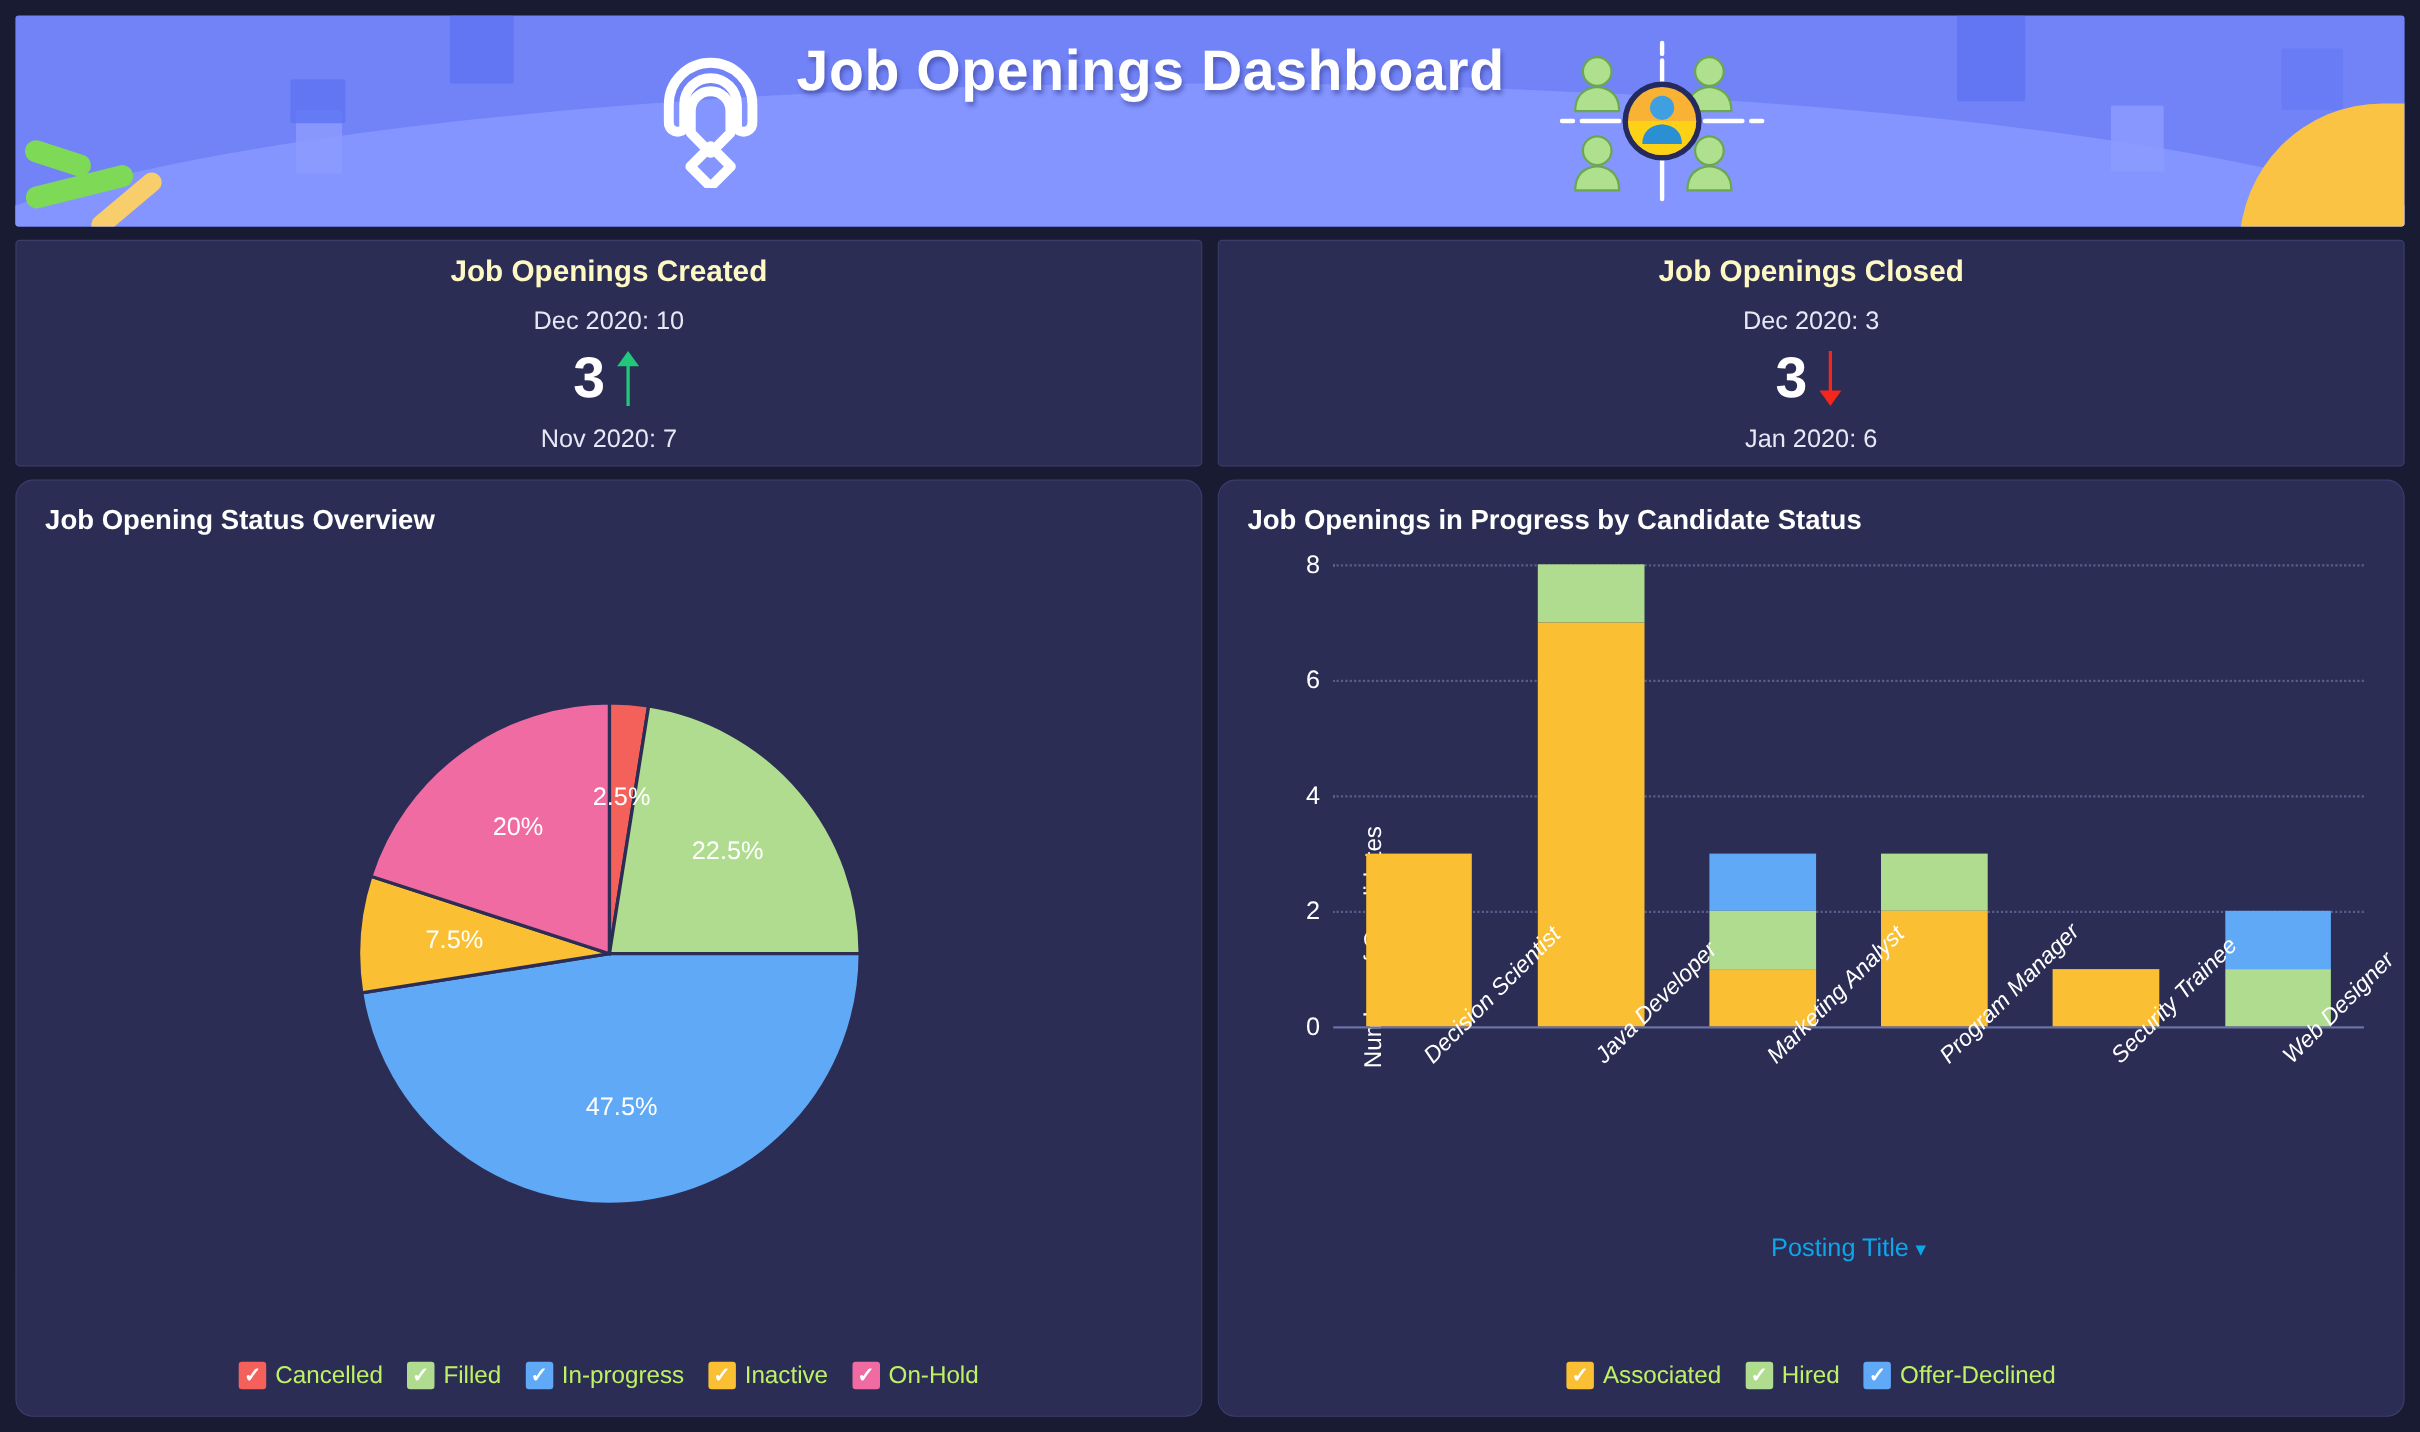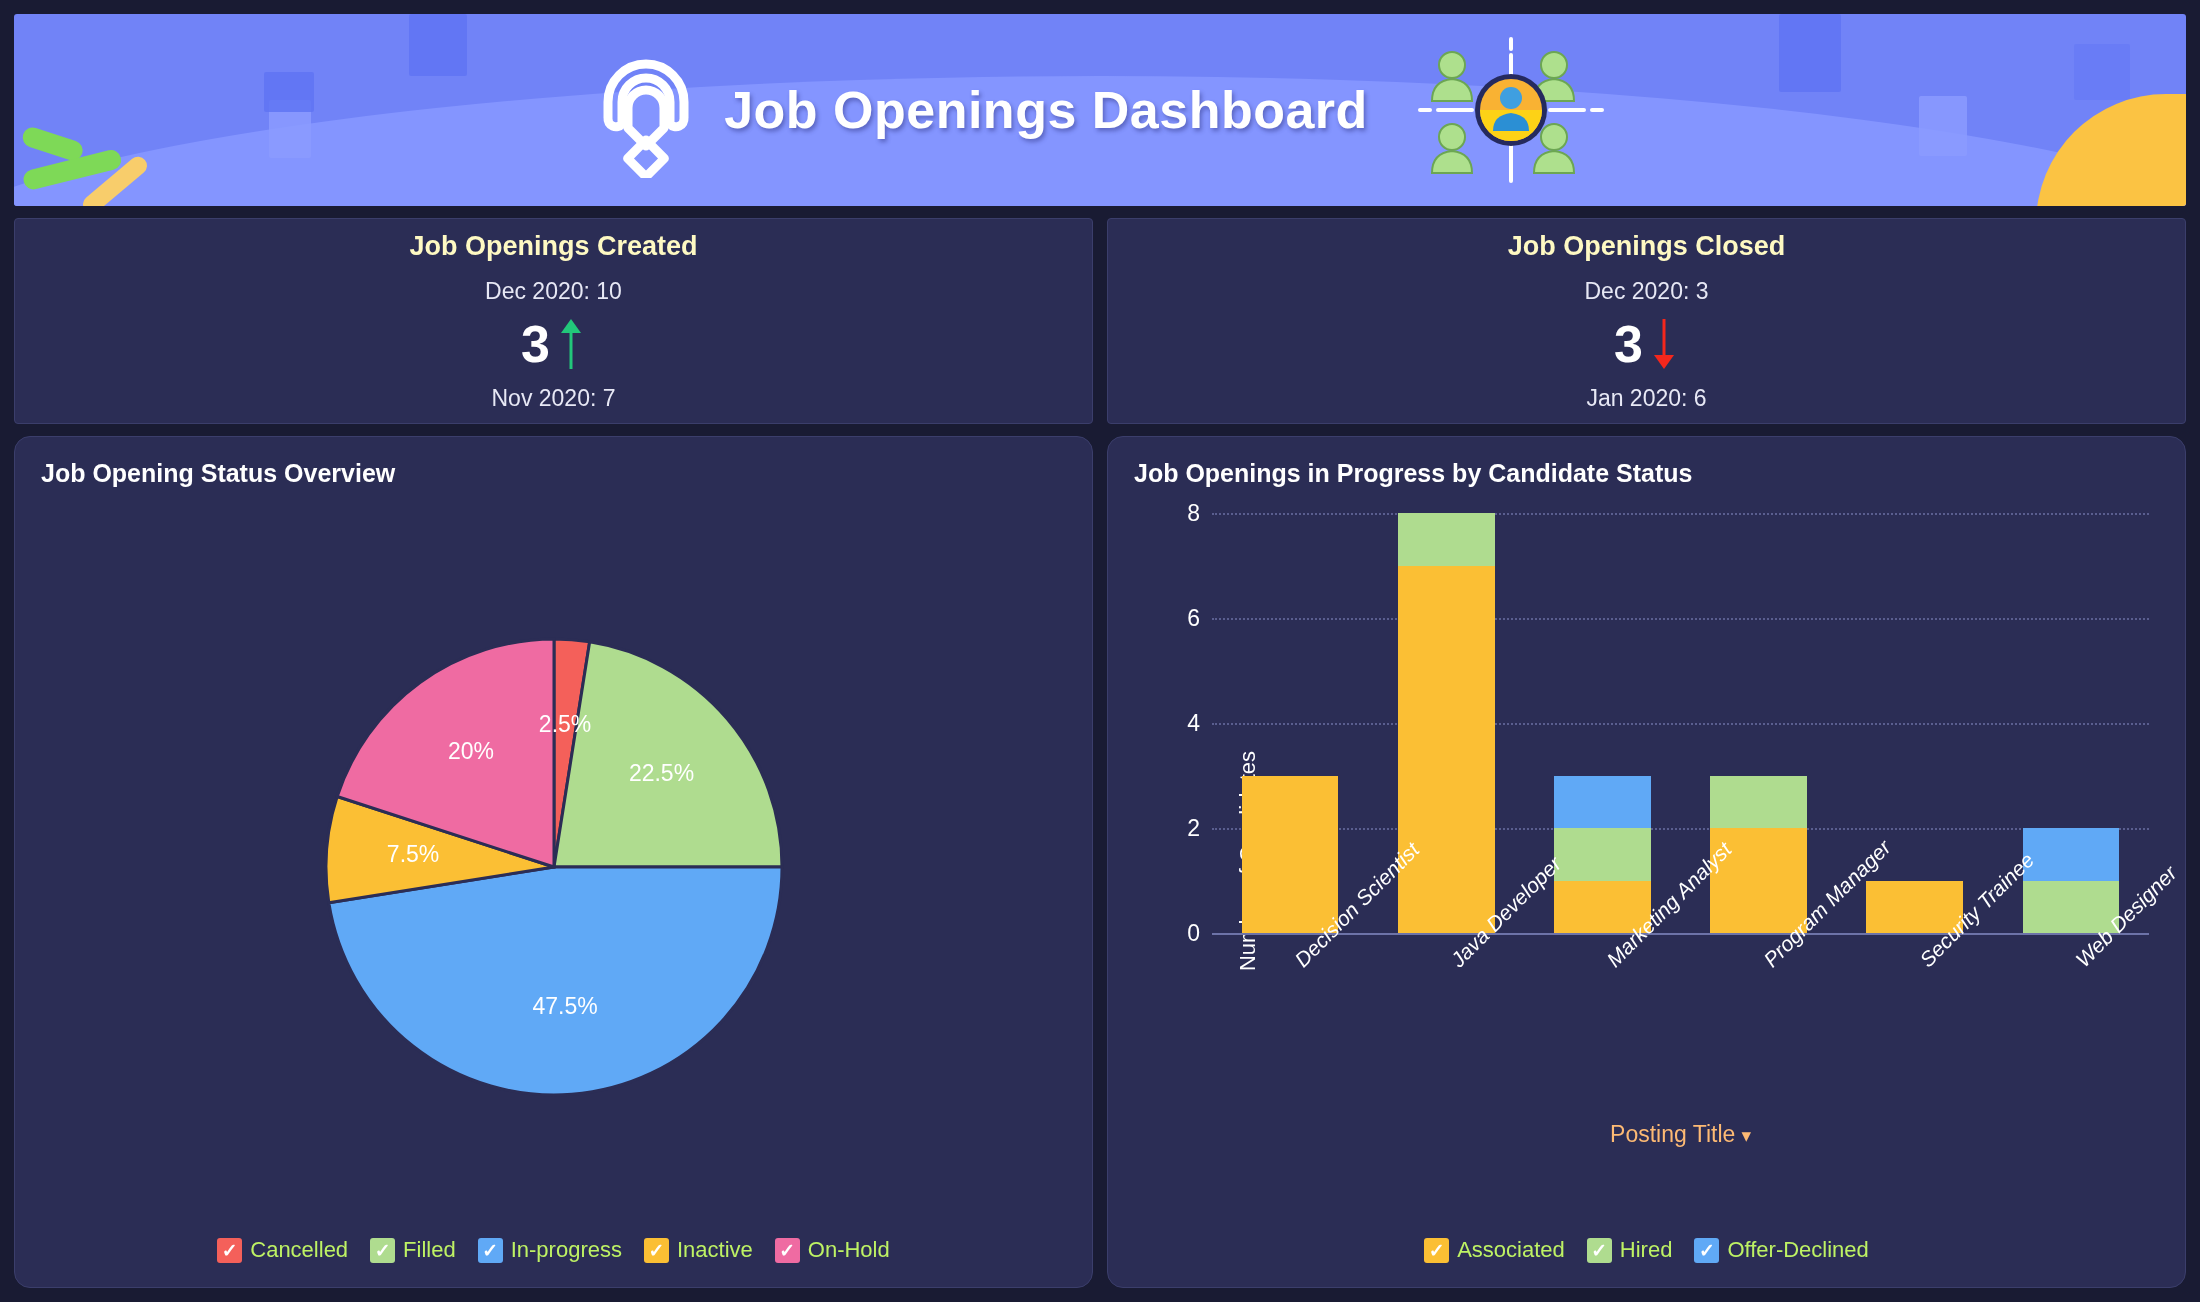--- a/index.html
+++ b/index.html
@@ -17,21 +17,21 @@
     background: #7183f7; border-radius: 3px; overflow: hidden;
     display: flex; align-items: center; justify-content: center;
   }
   .banner-wave {
     position: absolute; left: -5%; bottom: -60px; width: 110%; height: 190px;
     background: #8495ff; border-radius: 50% 50% 0 0 / 100% 100% 0 0;
   }
   .deco { position: absolute; }
   .sq { background: #5f74f3; opacity: .85; border-radius: 2px; }
   .sq.light { background: #8b9bff; }
-  .banner-center { position: relative; z-index: 5; display: flex; align-items: center; gap: 26px; }
+  .banner-center { position: relative; z-index: 5; display: flex; align-items: flex-start; gap: 26px; }
 
   .logo-mark { width: 104px; height: 136px; position: relative; }
   .banner-title {
     font-size: 52px; font-weight: bold; color: #ffffff;
     letter-spacing: .5px; text-shadow: 2px 3px 4px rgba(40,45,120,.45);
     white-space: nowrap;
   }
   .people-icon { width: 190px; height: 150px; position: relative; margin-left: 22px; }
 
   .chev-green {
@@ -111,21 +111,21 @@
   .xlabels { position: absolute; left: 78px; right: 10px; top: 448px; display: flex; }
   .xlab-cell { flex: 1; position: relative; height: 180px; }
   .xlab {
     position: absolute; left: 50%; top: 6px;
     transform: rotate(-45deg); transform-origin: left top;
     font-size: 21px; color: #ffffff; white-space: nowrap;
     font-style: italic;
   }
   .xaxis-title {
     position: absolute; left: 78px; right: 10px; top: 620px;
-    text-align: center; font-size: 23px; color: #fdba74;
+    text-align: center; font-size: 23px; color: #0ea5e9;
   }
   .chev { display: inline-block; margin-left: 6px; font-size: 19px; }
 </style>
 </head>
 <body>
 
 <div class="dash">
 
   <div class="banner">
     <div class="banner-wave"></div>

